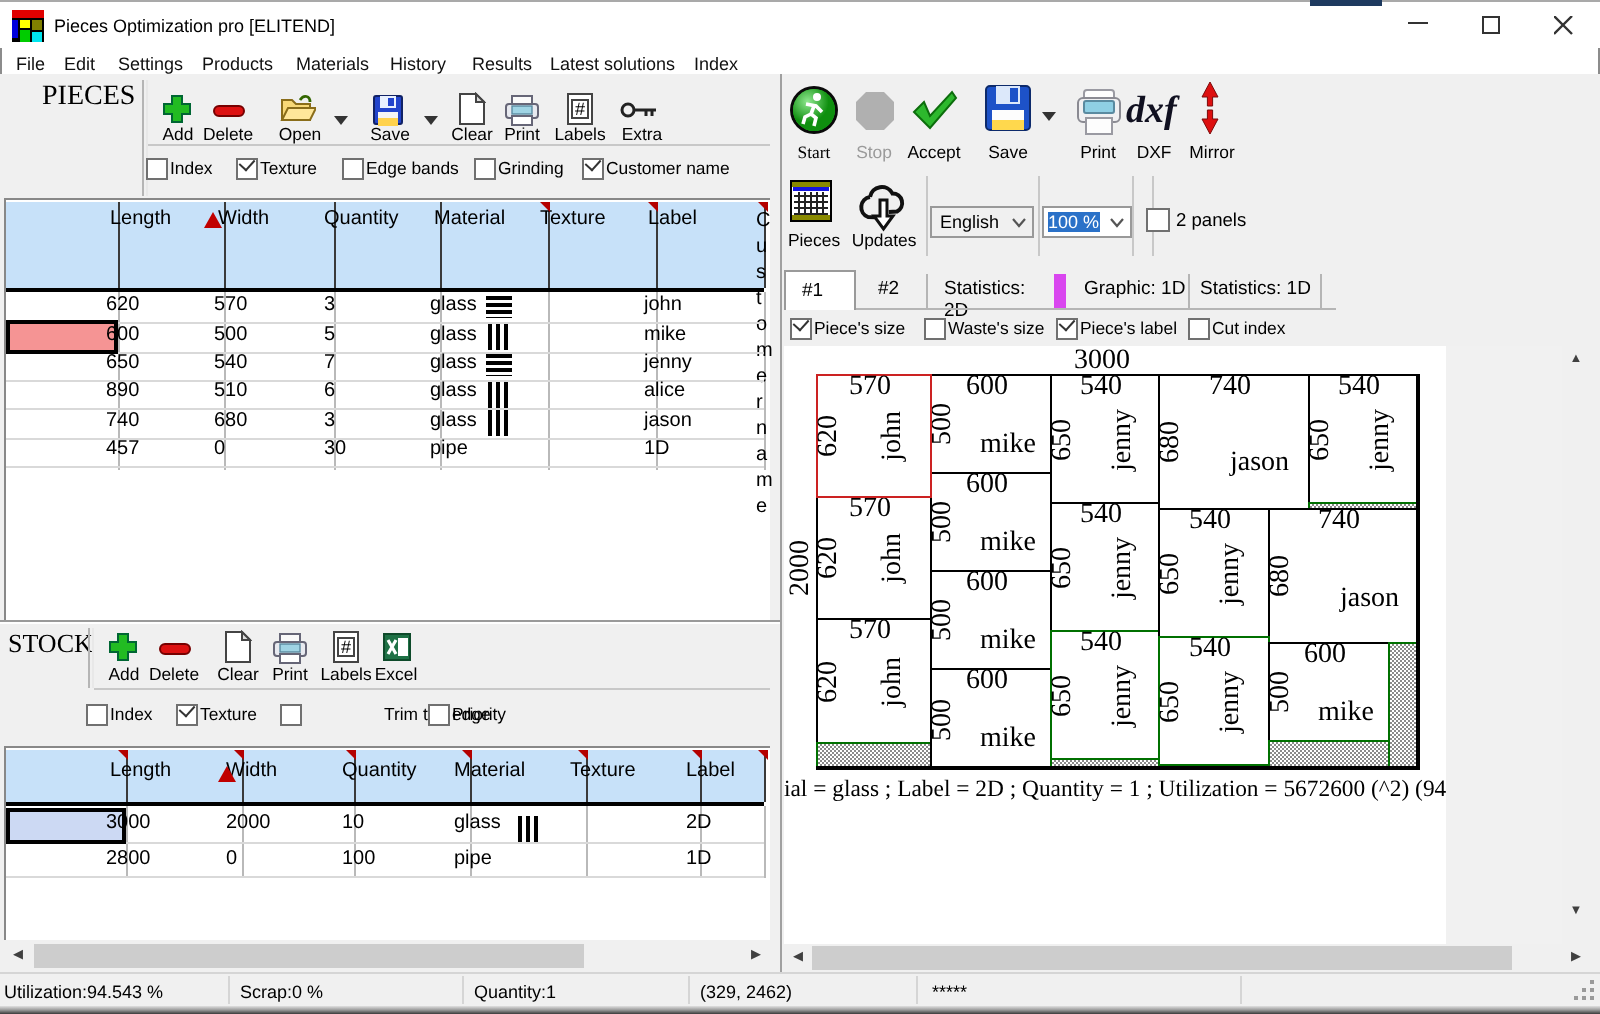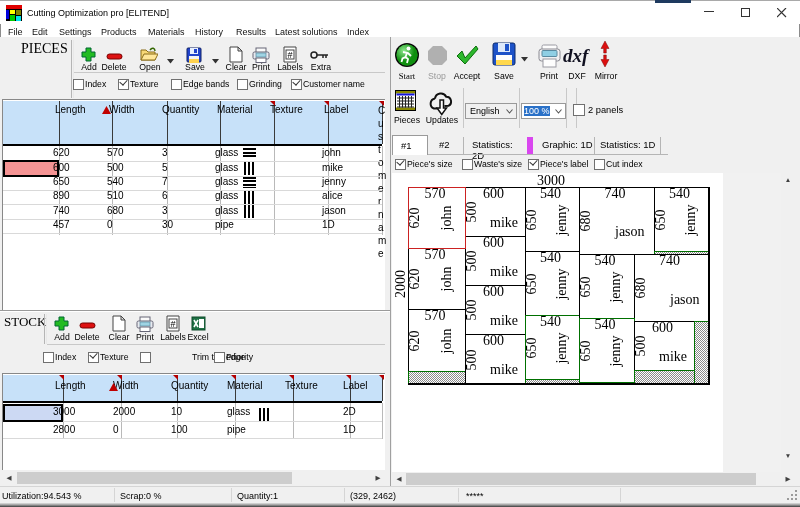--- a/index.html
+++ b/index.html
@@ -72,21 +72,21 @@
     <svg width="16" height="16" viewBox="0 0 16 16">
       <rect x="0" y="0" width="16" height="16" fill="#000"></rect>
       <rect x="0" y="0" width="16" height="4" fill="#e00000"></rect>
       <rect x="0" y="5" width="3" height="9" fill="#0000dd"></rect>
       <rect x="4" y="5" width="5" height="4" fill="#ffff00"></rect>
       <rect x="4" y="10" width="5" height="6" fill="#00cc00"></rect>
       <rect x="10" y="5" width="5" height="5" fill="#808000"></rect>
       <rect x="10" y="11" width="5" height="5" fill="#00e5ee"></rect>
     </svg>
   </div>
-  <div id="title">Cutting Optimization pro [ELITEND]</div>
+  <div id="title">Pieces Optimization pro [ELITEND]</div>
   <svg class="winbtn" style="left:704px;top:10px;" width="12" height="2">
       <rect width="10" height="1" y="0" fill="#333"></rect>
     </svg>
   <svg class="winbtn" style="left:741px;top:7px;" width="10" height="10">
       <rect x="0.5" y="0.5" width="8" height="8" fill="none" stroke="#333"></rect>
     </svg>
   <svg class="winbtn" style="left:777px;top:7px;" width="10" height="10">
       <path d="M0 0 L9 9 M9 0 L0 9" stroke="#333" stroke-width="1.2"></path>
     </svg>
 </div>
@@ -608,20 +608,21 @@
         <span class="w">600</span>
         <span class="h">500</span>
         <span class="n" style="left:24px;top:27px;">mike</span>
       </div>
     <div class="waste" style="left:302px;top:148px;width:15px;height:64px;"></div>
     <div class="waste" style="left:242px;top:197px;width:61px;height:15px;"></div>
     <div class="waste" style="left:187px;top:209px;width:56px;height:3px;"></div>
 
     <div class="abs" style="left:16px;top:14px;width:302px;height:198px;border:solid #000;border-width:0 2px 2px 0;"></div>
 
+    <div class="serif" style="position:absolute;left:0px;top:215px;font-size:11.7px;white-space:nowrap;">ial = glass ; Label = 2D ; Quantity = 1 ; Utilization = 5672600 (^2) (94</div>
   </div>
   <div class="abs" style="left:723px;top:136px;width:58px;height:299px;background:#f1f1f1;"></div>
 
   <div class="abs" style="left:781px;top:136px;width:14px;height:299px;background:#f0f0f0;">
     <div class="sb-arrow" style="left:1px;top:1px;width:12px;">▲</div>
     <div class="sb-arrow" style="left:1px;bottom:10px;width:12px;">▼</div>
   </div>
 
   <div class="abs" style="left:392px;top:435px;width:403px;height:14px;background:#f0f0f0;">
     <div class="sb-arrow" style="left:1px;top:1px;width:12px;">◀</div>

